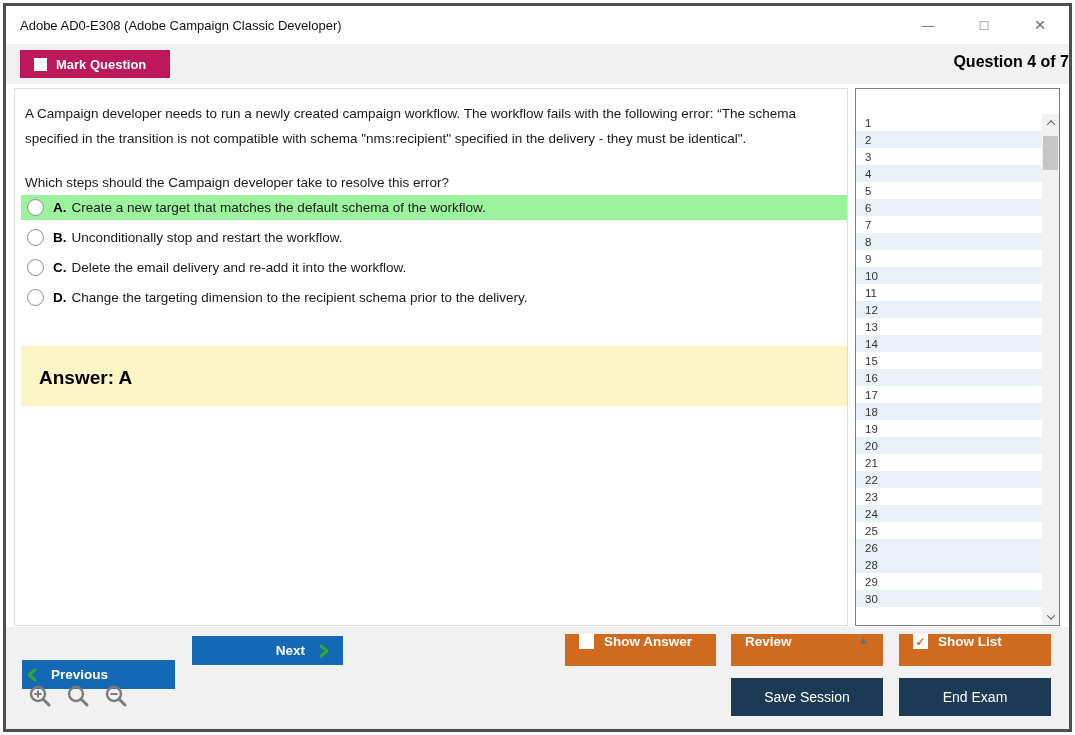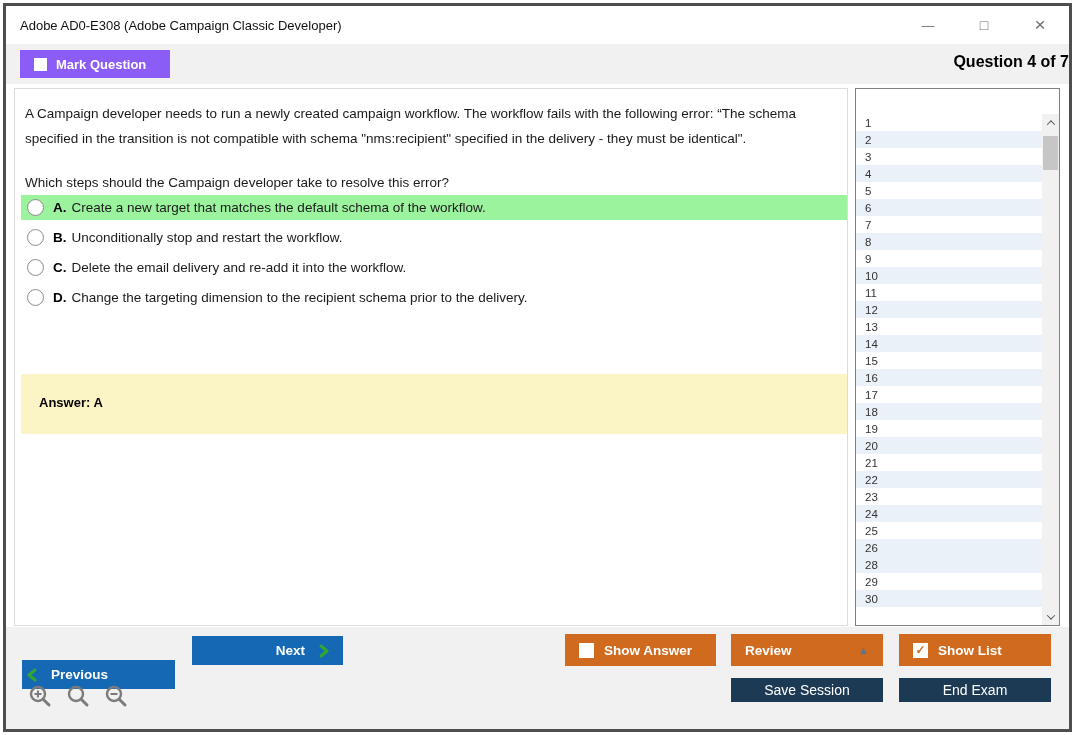--- a/index.html
+++ b/index.html
@@ -32,21 +32,21 @@
   .win-btn.minimize { font-size:13px; }
   .win-btn.maximize { font-size:14px; }
   .win-btn.close    { font-size:19px; }
   
   .header-strip {
     position:absolute; left:6px; top:44px; width:1063px; height:40px;
     background:#f1f1f1;
   }
   .mark-btn {
     position:absolute; left:14px; top:6px; height:28px; min-width:150px;
-    background:#8b5cf6; color:#fff; border:none; display:flex; align-items:center;
+    background:#be185d; color:#fff; border:none; display:flex; align-items:center;
     gap:9px; padding:0 14px; font-size:13px; font-weight:bold; cursor:pointer;
     font-family:"Liberation Sans", sans-serif;
   }
   .checkbox {
     width:13px; height:13px; background:#fff; flex:0 0 auto;
     display:flex; align-items:center; justify-content:center;
   }
   .q-counter {
     position:absolute; left:0; width:100%; top:9px; text-align:right;
     font-size:16px; font-weight:bold; color:#000;
@@ -68,21 +68,21 @@
   .radio {
     width:17px; height:17px; border-radius:50%;
     border:1px solid #8f8f8f; background:radial-gradient(#ffffff 55%, #e6e6e6);
     margin-right:9px; flex:0 0 auto; cursor:pointer;
   }
   .opt-letter { font-weight:bold; margin-right:5px; color:#000; }
   .opt-text { color:#1a1a1a; }
   .answer-box {
     position:absolute; left:6px; top:257px; width:826px; height:60px;
     background:#fbf5c6; padding:21px 0 0 18px;
-    font-size:13px; font-weight:bold; color:#000;margin-top:28px;
+    font-size:19px; font-weight:bold; color:#000;
   }
   
   .list-panel {
     position:absolute; left:855px; top:88px; width:205px; height:538px;
     background:#fff; border:1px solid #808080;
   }
   .list-header {
     position:absolute; left:0; top:0; width:100%; height:25px;
     border-bottom:1px solid #808080; display:flex; align-items:center;
     font-size:11.5px; color:#222; padding:0 8px;
@@ -123,30 +123,30 @@
   }
   .btn { border:none; cursor:pointer; font-family:"Liberation Sans", sans-serif; }
   .nav-btn {
     position:absolute; height:29px; background:#1568b4; color:#fff;
     font-size:13.5px; font-weight:bold; display:flex; align-items:center;
   }
   .btn-previous { left:16px; top:9px; width:153px; padding-left:4px; gap:13px;margin-top:24px; }
   .btn-next { left:186px; top:9px; width:151px; justify-content:flex-end; padding-right:13px; gap:13px; }
   .orange-btn {
     position:absolute; top:7px; height:32px; background:#d06a1f; color:#fff;
-    font-size:13.5px; font-weight:bold; display:flex; align-items:center; gap:10px;
+    font-size:13.5px; font-weight:bold; display:flex; align-items:flex-start; gap:10px;
     padding:0 14px;
   }
   .btn-show-answer { left:559px; width:151px; }
   .btn-review { left:725px; width:152px; justify-content:space-between; }
   .btn-show-list { left:893px; width:152px; }
   .review-caret { color:#5f7488; font-size:11px; }
   .check-mark { color:#d06a1f; font-size:12px; font-weight:bold; line-height:1; }
   .navy-btn {
-    position:absolute; top:51px; height:24px; width:152px; background:#1d3a55;
+    position:absolute; top:51px; height:38px; width:152px; background:#1d3a55;
     color:#fff; font-size:14px; display:flex; align-items:center; justify-content:center;
   }
   .btn-save-session { left:725px; }
   .btn-end-exam { left:893px; }
   .zoom-tools {
     position:absolute; left:22px; top:57px; display:flex; gap:13px; align-items:center;
   }
   .zoom-tools svg { cursor:pointer; }
 </style>
 </head>

